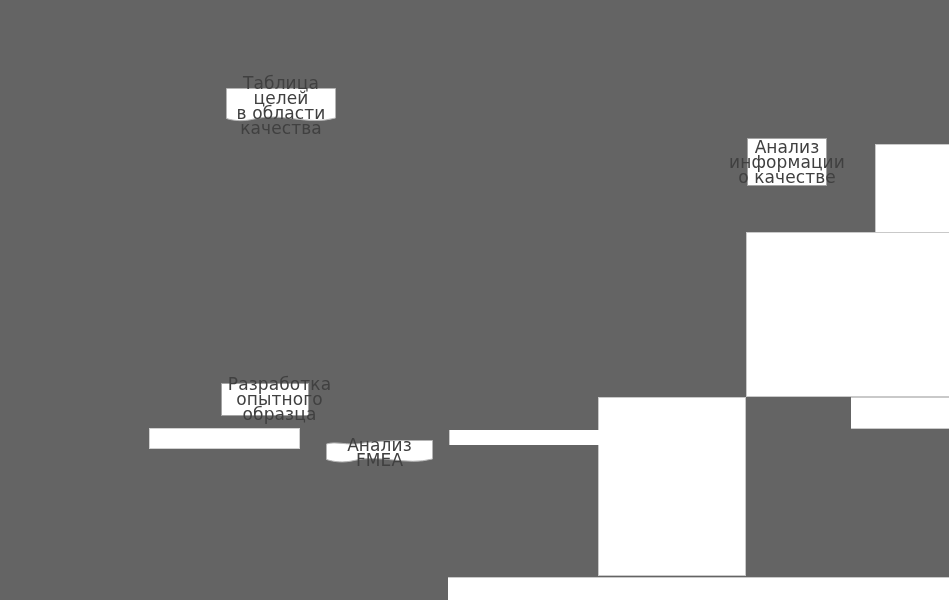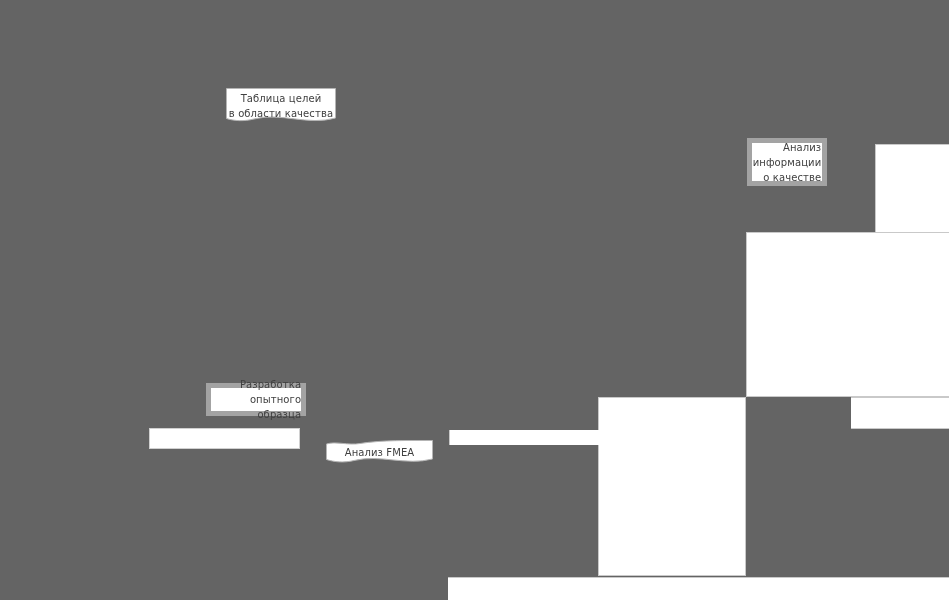--- a/index.html
+++ b/index.html
@@ -30,31 +30,31 @@
   .panel.edge-r { border-right: 1px solid #c9c9c9; }
   .panel.edge-b { border-bottom: 1px solid #c9c9c9; }
 
   
   .card {
     position: absolute;
     background: #ffffff;
     border: 1px solid #b5b5b5;
     box-sizing: border-box;
     color: #404040;
-    font-size: 10px;
+    font-size: 17px;
     line-height: 15px;
     text-align: center;
     display: flex;
     flex-direction: column;
     align-items: center;
     justify-content: center;
     white-space: pre-line;
     letter-spacing: .1px;
   }
-  .card.plain { border: 5px solid #a3a3a3; text-align: right; }
+  .card.plain { border: 1px solid #a3a3a3; }
   
   .card.wavy {
     border: none;
     background: transparent;
   }
   .card.wavy .sheet {
     position: absolute;
     inset: 0;
     z-index: 0;
   }
@@ -94,21 +94,21 @@
 в области качества</span>
   </div>
 
   <div class="card plain" id="c1" style="left: 747px; top: 138px; width: 80px; height: 48px;">
     <span class="label">Анализ
 информации
 о качестве</span>
   </div>
 
 
-  <div class="card plain" id="c3" style="left: 206px; top: 383px; width: 100px; height: 33px; padding-left: 29px;">
+  <div class="card plain" id="c3" style="left: 221px; top: 383px; width: 88px; height: 33px; padding-left: 29px;">
     <span class="label">Разработка
 опытного образца</span>
   </div>
 
 
   <div class="card wavy" id="c5" style="left: 326px; top: 440px; width: 107px; height: 25px;">
     <svg class="sheet" viewBox="0 0 107 25" preserveAspectRatio="none">
       <path d="M0.5,4 C10,1 22,5.5 34,3.5 C56,0 82,0.5 106.5,0.5 L106.5,19 C80,26 54,14 28,20.5 C18,23 8,22 0.5,19.5 Z" fill="#ffffff" stroke="#b5b5b5" stroke-width="1"></path>
     </svg>
     <span class="label">Анализ FMEA</span>

